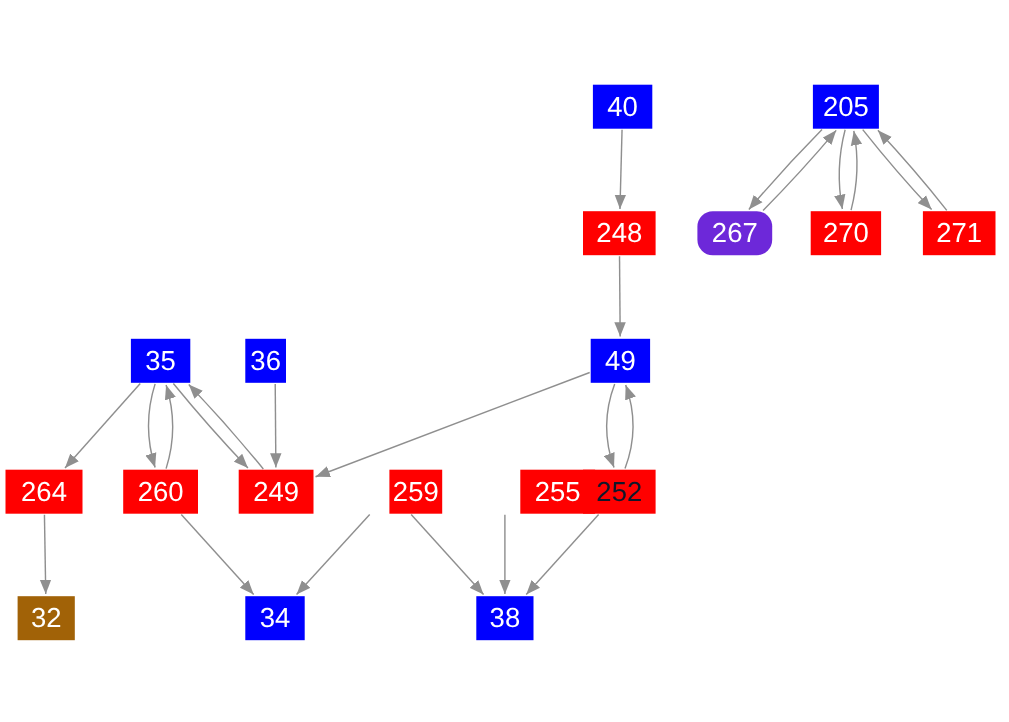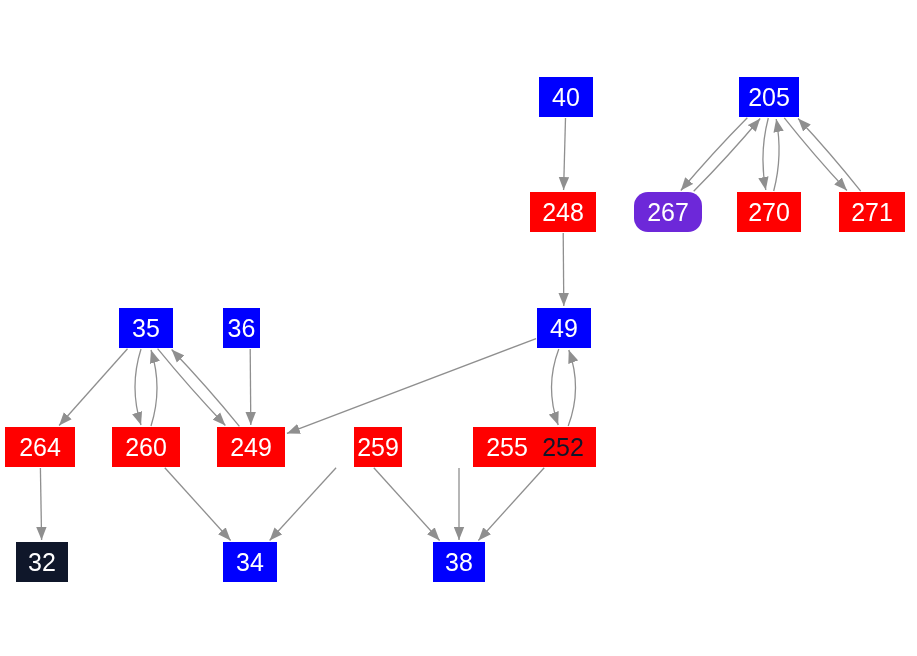--- a/index.html
+++ b/index.html
@@ -75,17 +75,17 @@
       <div class="node" style="left: 839px; top: 192px; width: 66px; height: 40px; background: rgb(255, 0, 0); color: rgb(255, 255, 255);">271</div>
       <div class="node" style="left: 119px; top: 308px; width: 54px; height: 40px; background: rgb(0, 0, 255); color: rgb(255, 255, 255);">35</div>
       <div class="node" style="left: 223px; top: 308px; width: 37px; height: 40px; background: rgb(0, 0, 255); color: rgb(255, 255, 255);">36</div>
       <div class="node" style="left: 537px; top: 308px; width: 54px; height: 40px; background: rgb(0, 0, 255); color: rgb(255, 255, 255);">49</div>
       <div class="node" style="left: 5px; top: 427px; width: 70px; height: 40px; background: rgb(255, 0, 0); color: rgb(255, 255, 255);">264</div>
       <div class="node" style="left: 112px; top: 427px; width: 68px; height: 40px; background: rgb(255, 0, 0); color: rgb(255, 255, 255);">260</div>
       <div class="node" style="left: 217px; top: 427px; width: 68px; height: 40px; background: rgb(255, 0, 0); color: rgb(255, 255, 255);">249</div>
       <div class="node" style="left: 322px; top: 427px; width: 48px; height: 40px; background: rgb(255, 0, 0); color: rgb(255, 255, 255); margin-left: 32px;">259</div>
       <div class="node" style="left: 425px; top: 427px; width: 68px; height: 40px; background: rgb(255, 0, 0); color: rgb(255, 255, 255); margin-left: 48px;">255</div>
       <div class="node" style="left: 530px; top: 427px; width: 66px; height: 40px; background: rgb(255, 0, 0); color: #0f172a;">252</div>
-      <div class="node" style="left: 16px; top: 542px; width: 52px; height: 40px; background: #0f172a; color: rgb(255, 255, 255);">32</div>
+      <div class="node" style="left: 16px; top: 542px; width: 52px; height: 40px; background: #a16207; color: rgb(255, 255, 255);">32</div>
       <div class="node" style="left: 223px; top: 542px; width: 54px; height: 40px; background: rgb(0, 0, 255); color: rgb(255, 255, 255);">34</div>
       <div class="node" style="left: 433px; top: 542px; width: 52px; height: 40px; background: rgb(0, 0, 255); color: rgb(255, 255, 255);">38</div>
     </div>
 </div>
 
 </body></html>

